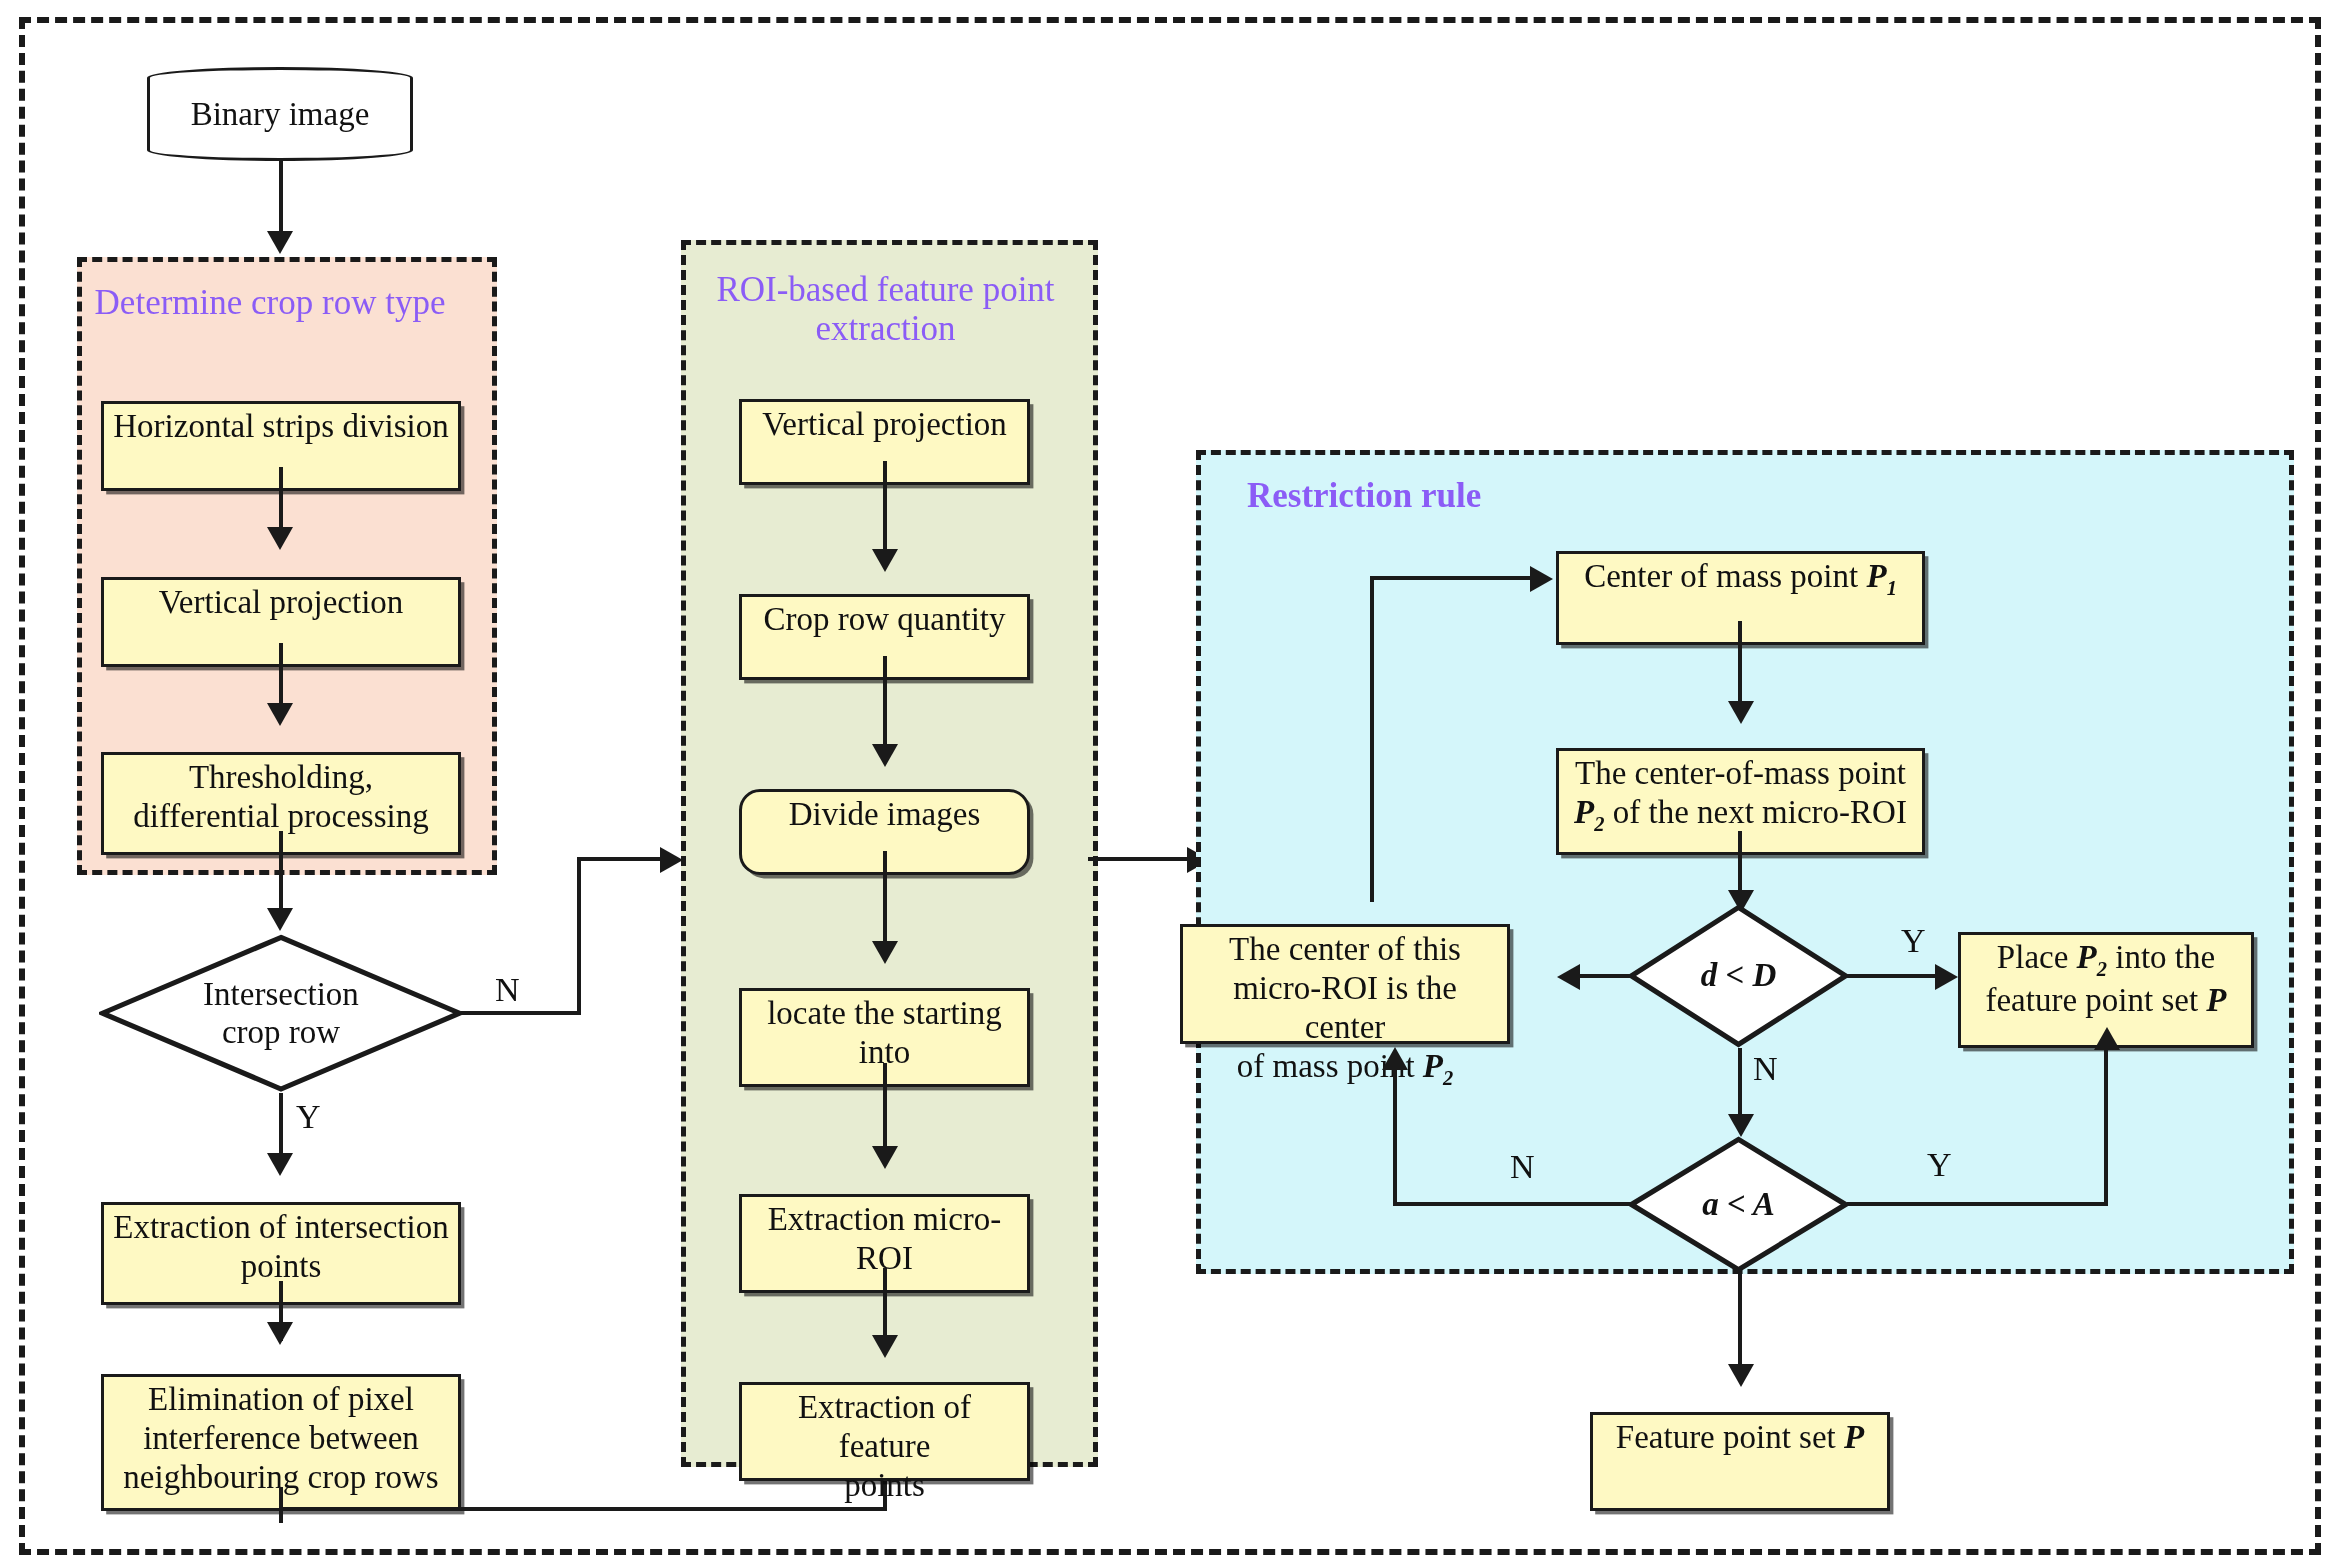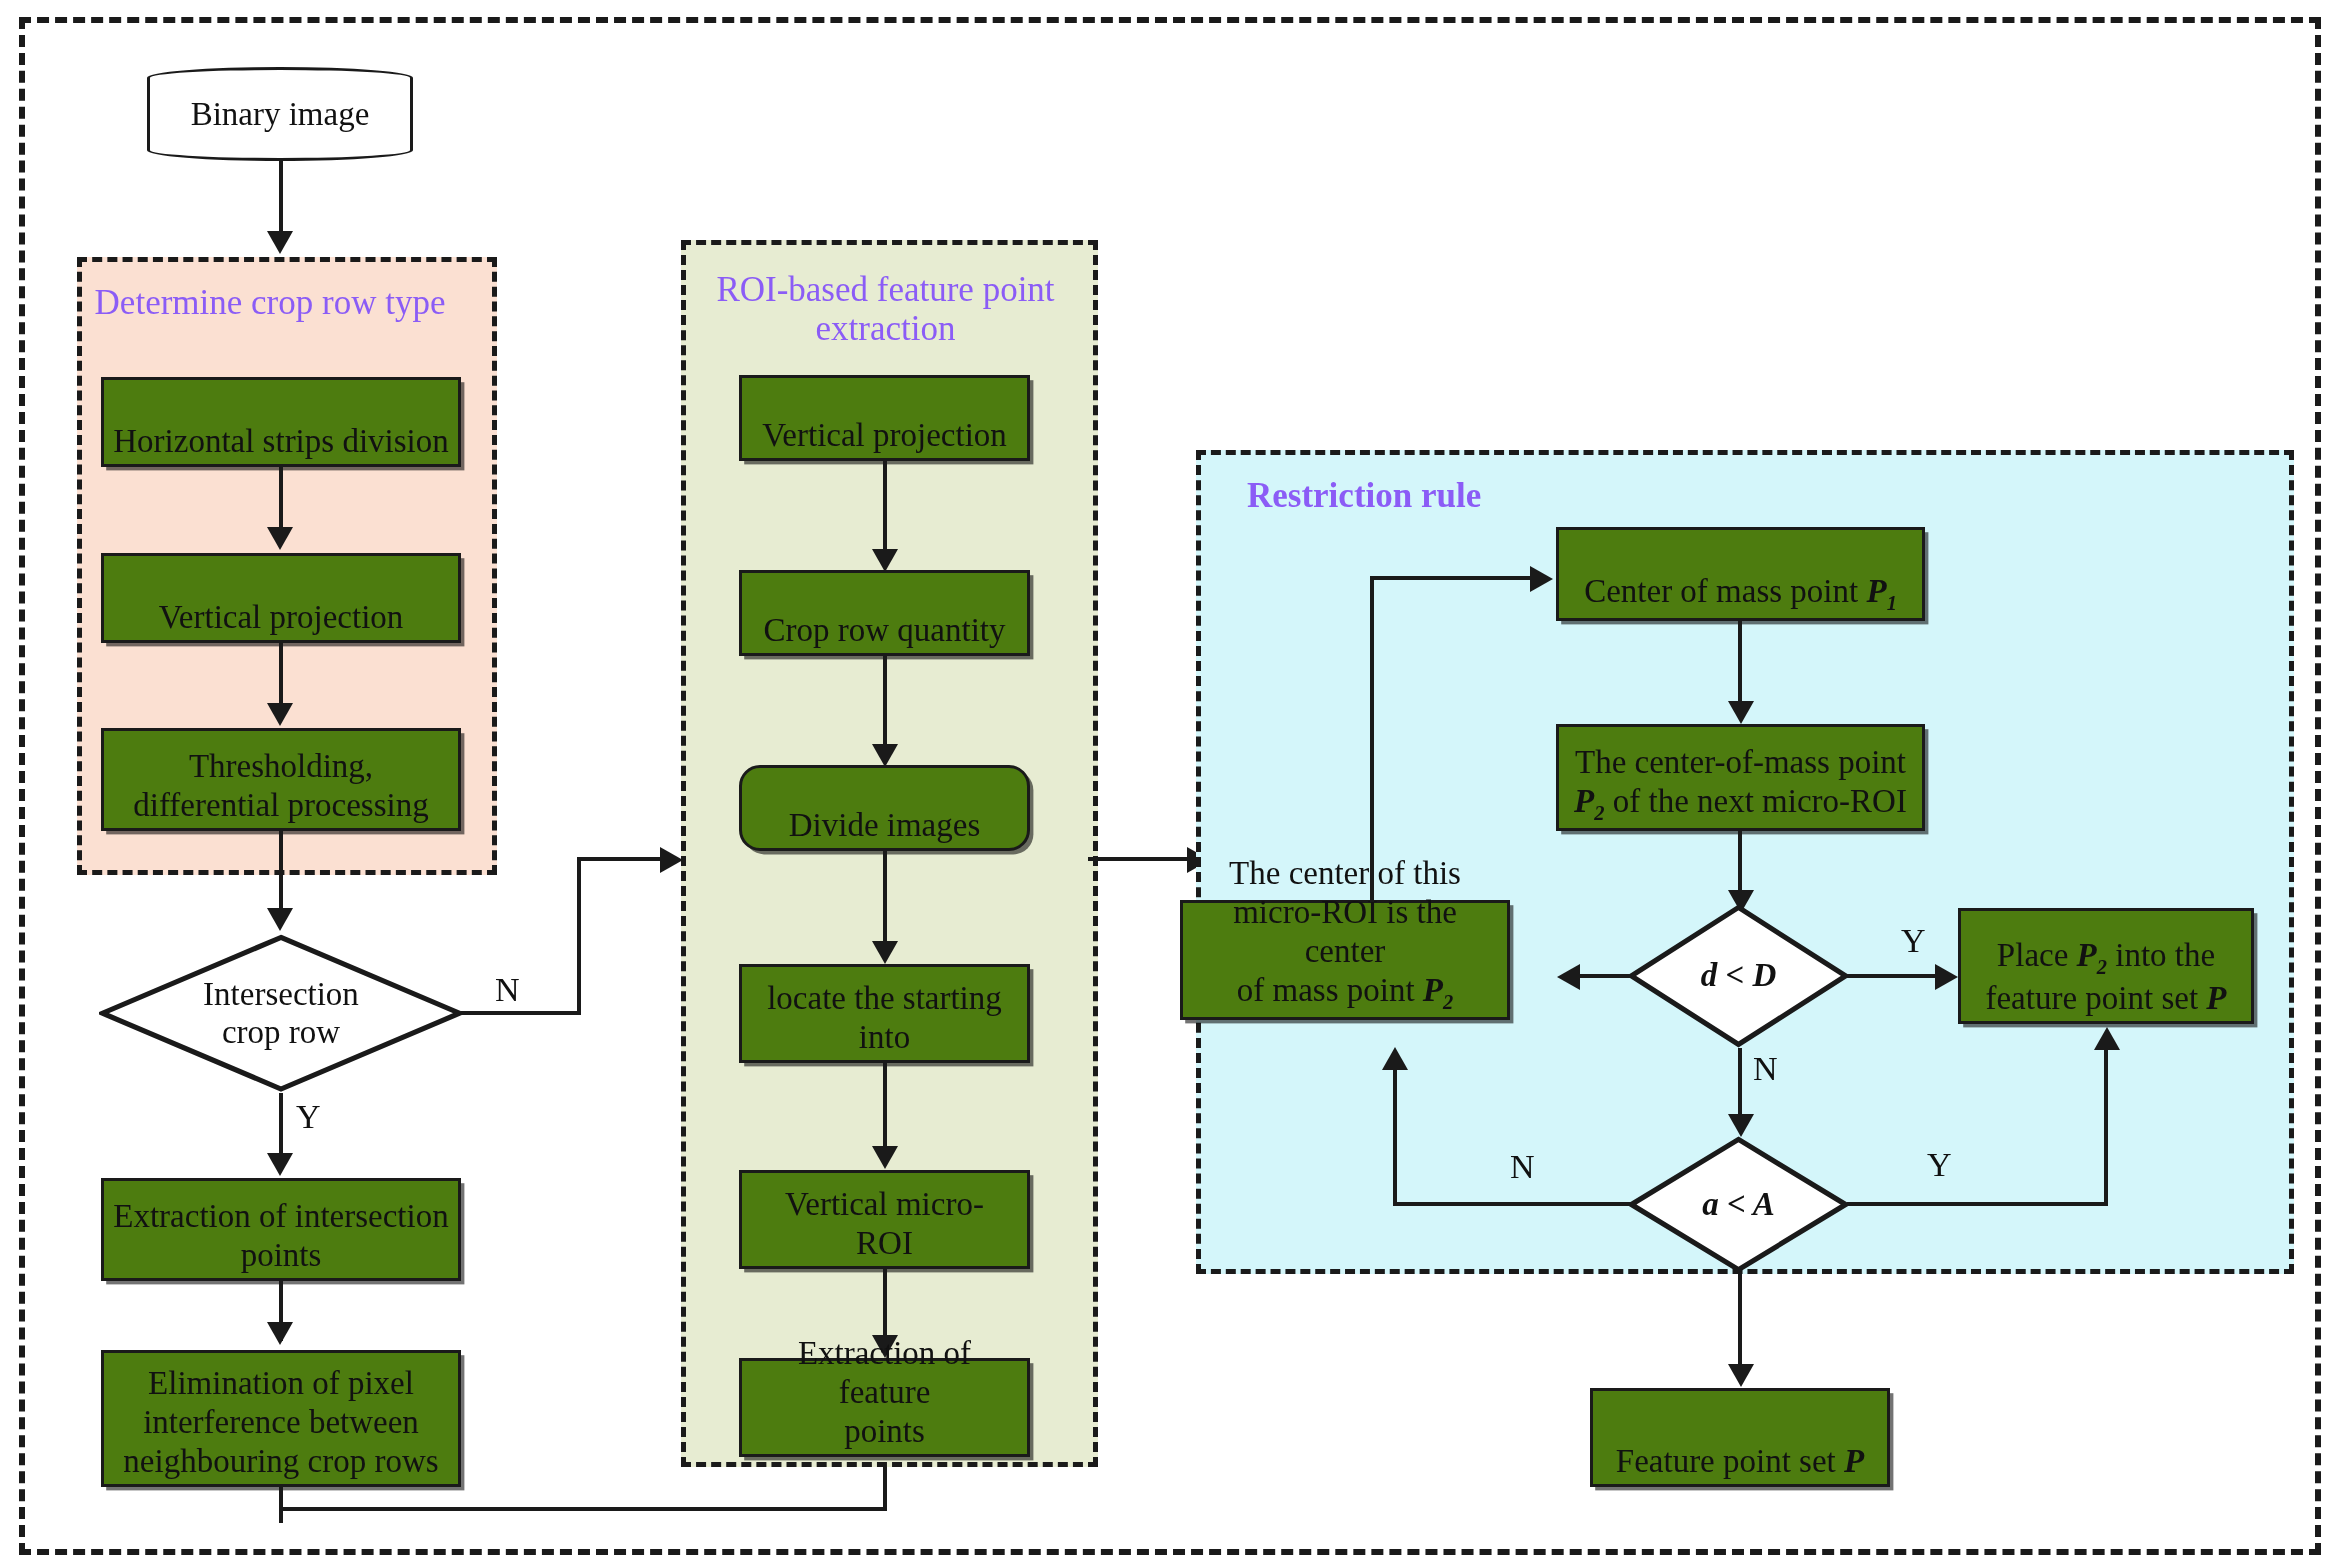--- a/index.html
+++ b/index.html
@@ -21,31 +21,32 @@
     font-size:35px;
     color:#8b5cf6;
     white-space:pre-line;
     text-align:center;
     line-height:1.12;
   }
 
   
   .node{
     position:absolute;
-    background:#4d7c0f;
+    background:#fef9c3;
     border:3.4px solid #1a1a1a;
     display:flex;
-    align-items:flex-end;
+    align-items:flex-start;
     justify-content:center;
     text-align:center;
     font-size:33px;
     line-height:1.18;
     color:#111;
     box-sizing:border-box;
     padding:3.4px 6.9px;
+    margin-top:24px;
   }
   .node.shadow{box-shadow:4.3px 4.3px 0 -0.9px rgba(0,0,0,0.55);}
 
   
   .cyl{
     position:absolute;
     display:flex;align-items:center;justify-content:center;
     text-align:center;font-size:33px;color:#111;
     box-sizing:border-box;
   }
@@ -186,21 +187,21 @@
 
   <div class="ln lnv" style="left:883px;top:851px;height:103px;"></div>
   <div class="arrow down" style="left:872px;top:941px;"></div>
 
   <div class="node shadow" style="left:739px;top:964px;width:291px;height:99px;white-space:pre-line;"><span>locate the starting
 into</span></div>
 
   <div class="ln lnv" style="left:883px;top:1063px;height:96px;"></div>
   <div class="arrow down" style="left:872px;top:1146px;"></div>
 
-  <div class="node shadow" style="left:739px;top:1170px;width:291px;height:99px;white-space:pre-line;"><span>Vertical micro-
+  <div class="node shadow" style="left:739px;top:1170px;width:291px;height:99px;white-space:pre-line;"><span>Extraction micro-
 ROI</span></div>
 
   <div class="ln lnv" style="left:883px;top:1268px;height:79px;"></div>
   <div class="arrow down" style="left:872px;top:1335px;"></div>
 
   <div class="node shadow" style="left:739px;top:1358px;width:291px;height:99px;white-space:pre-line;"><span>Extraction of feature
 points</span></div>
 
   <div class="ln lnh" style="left:1088px;top:857px;width:107px;"></div>
   <div class="arrow right" style="left:1187px;top:847px;"></div>

